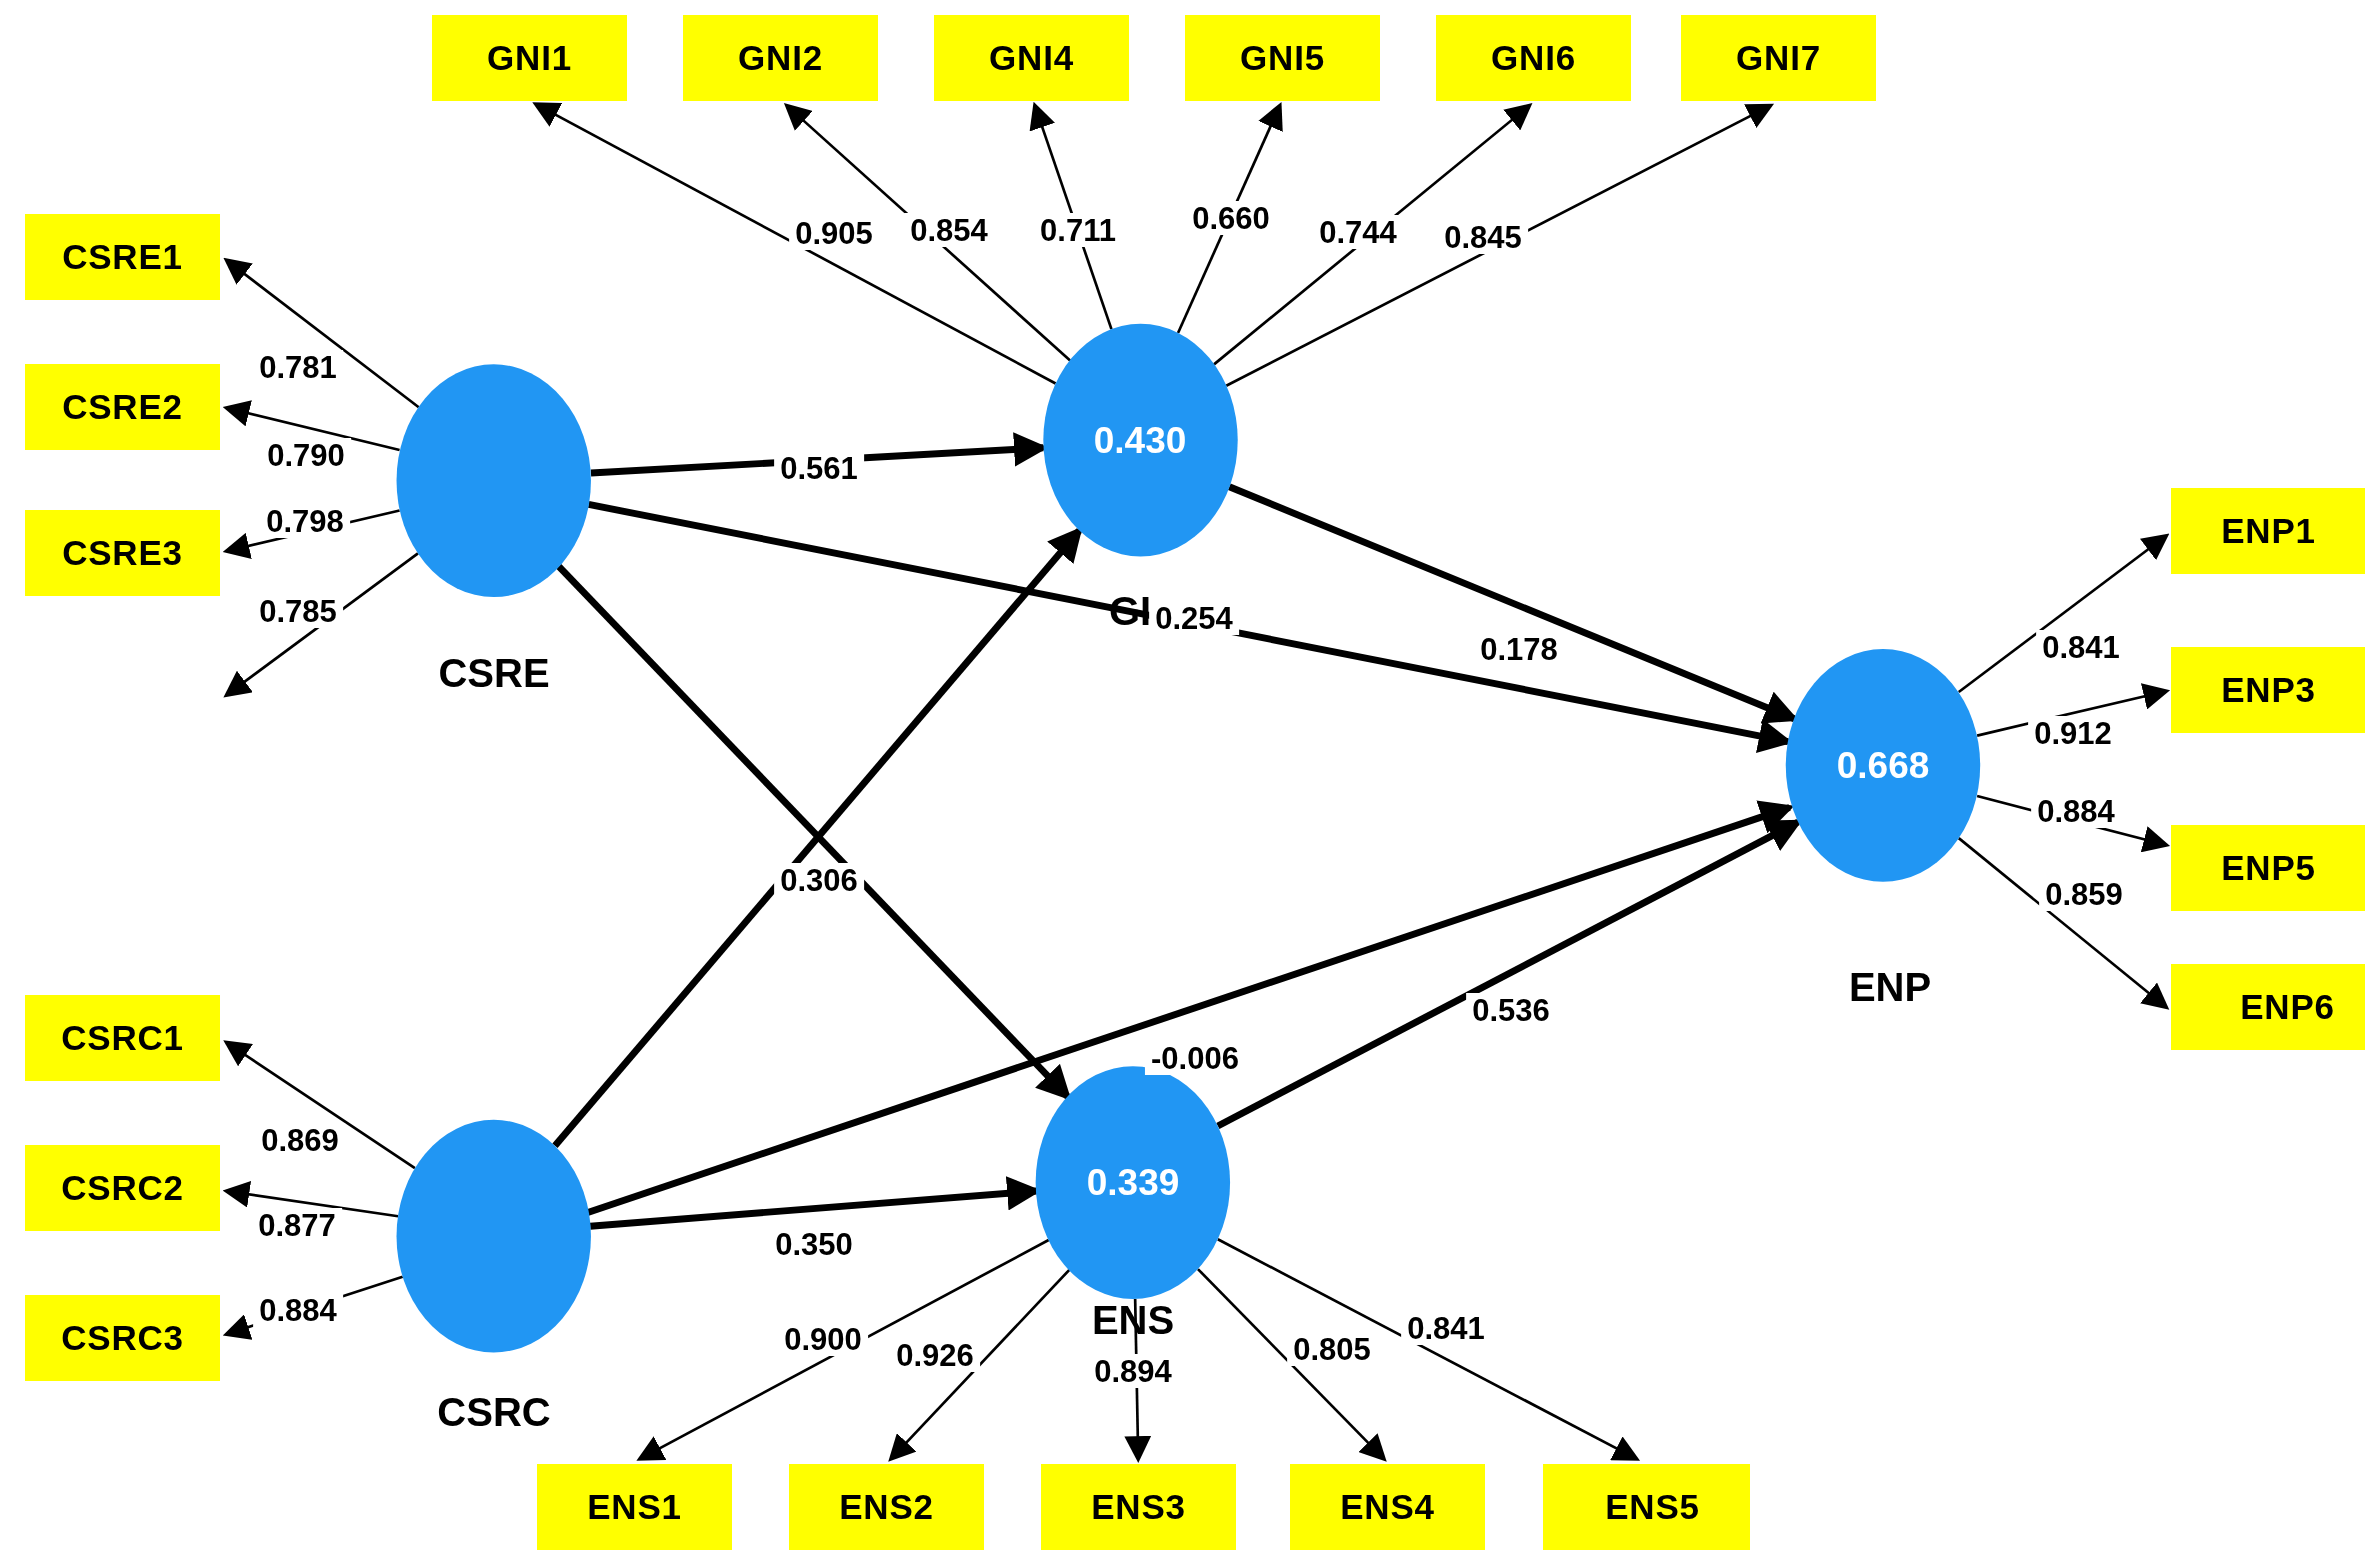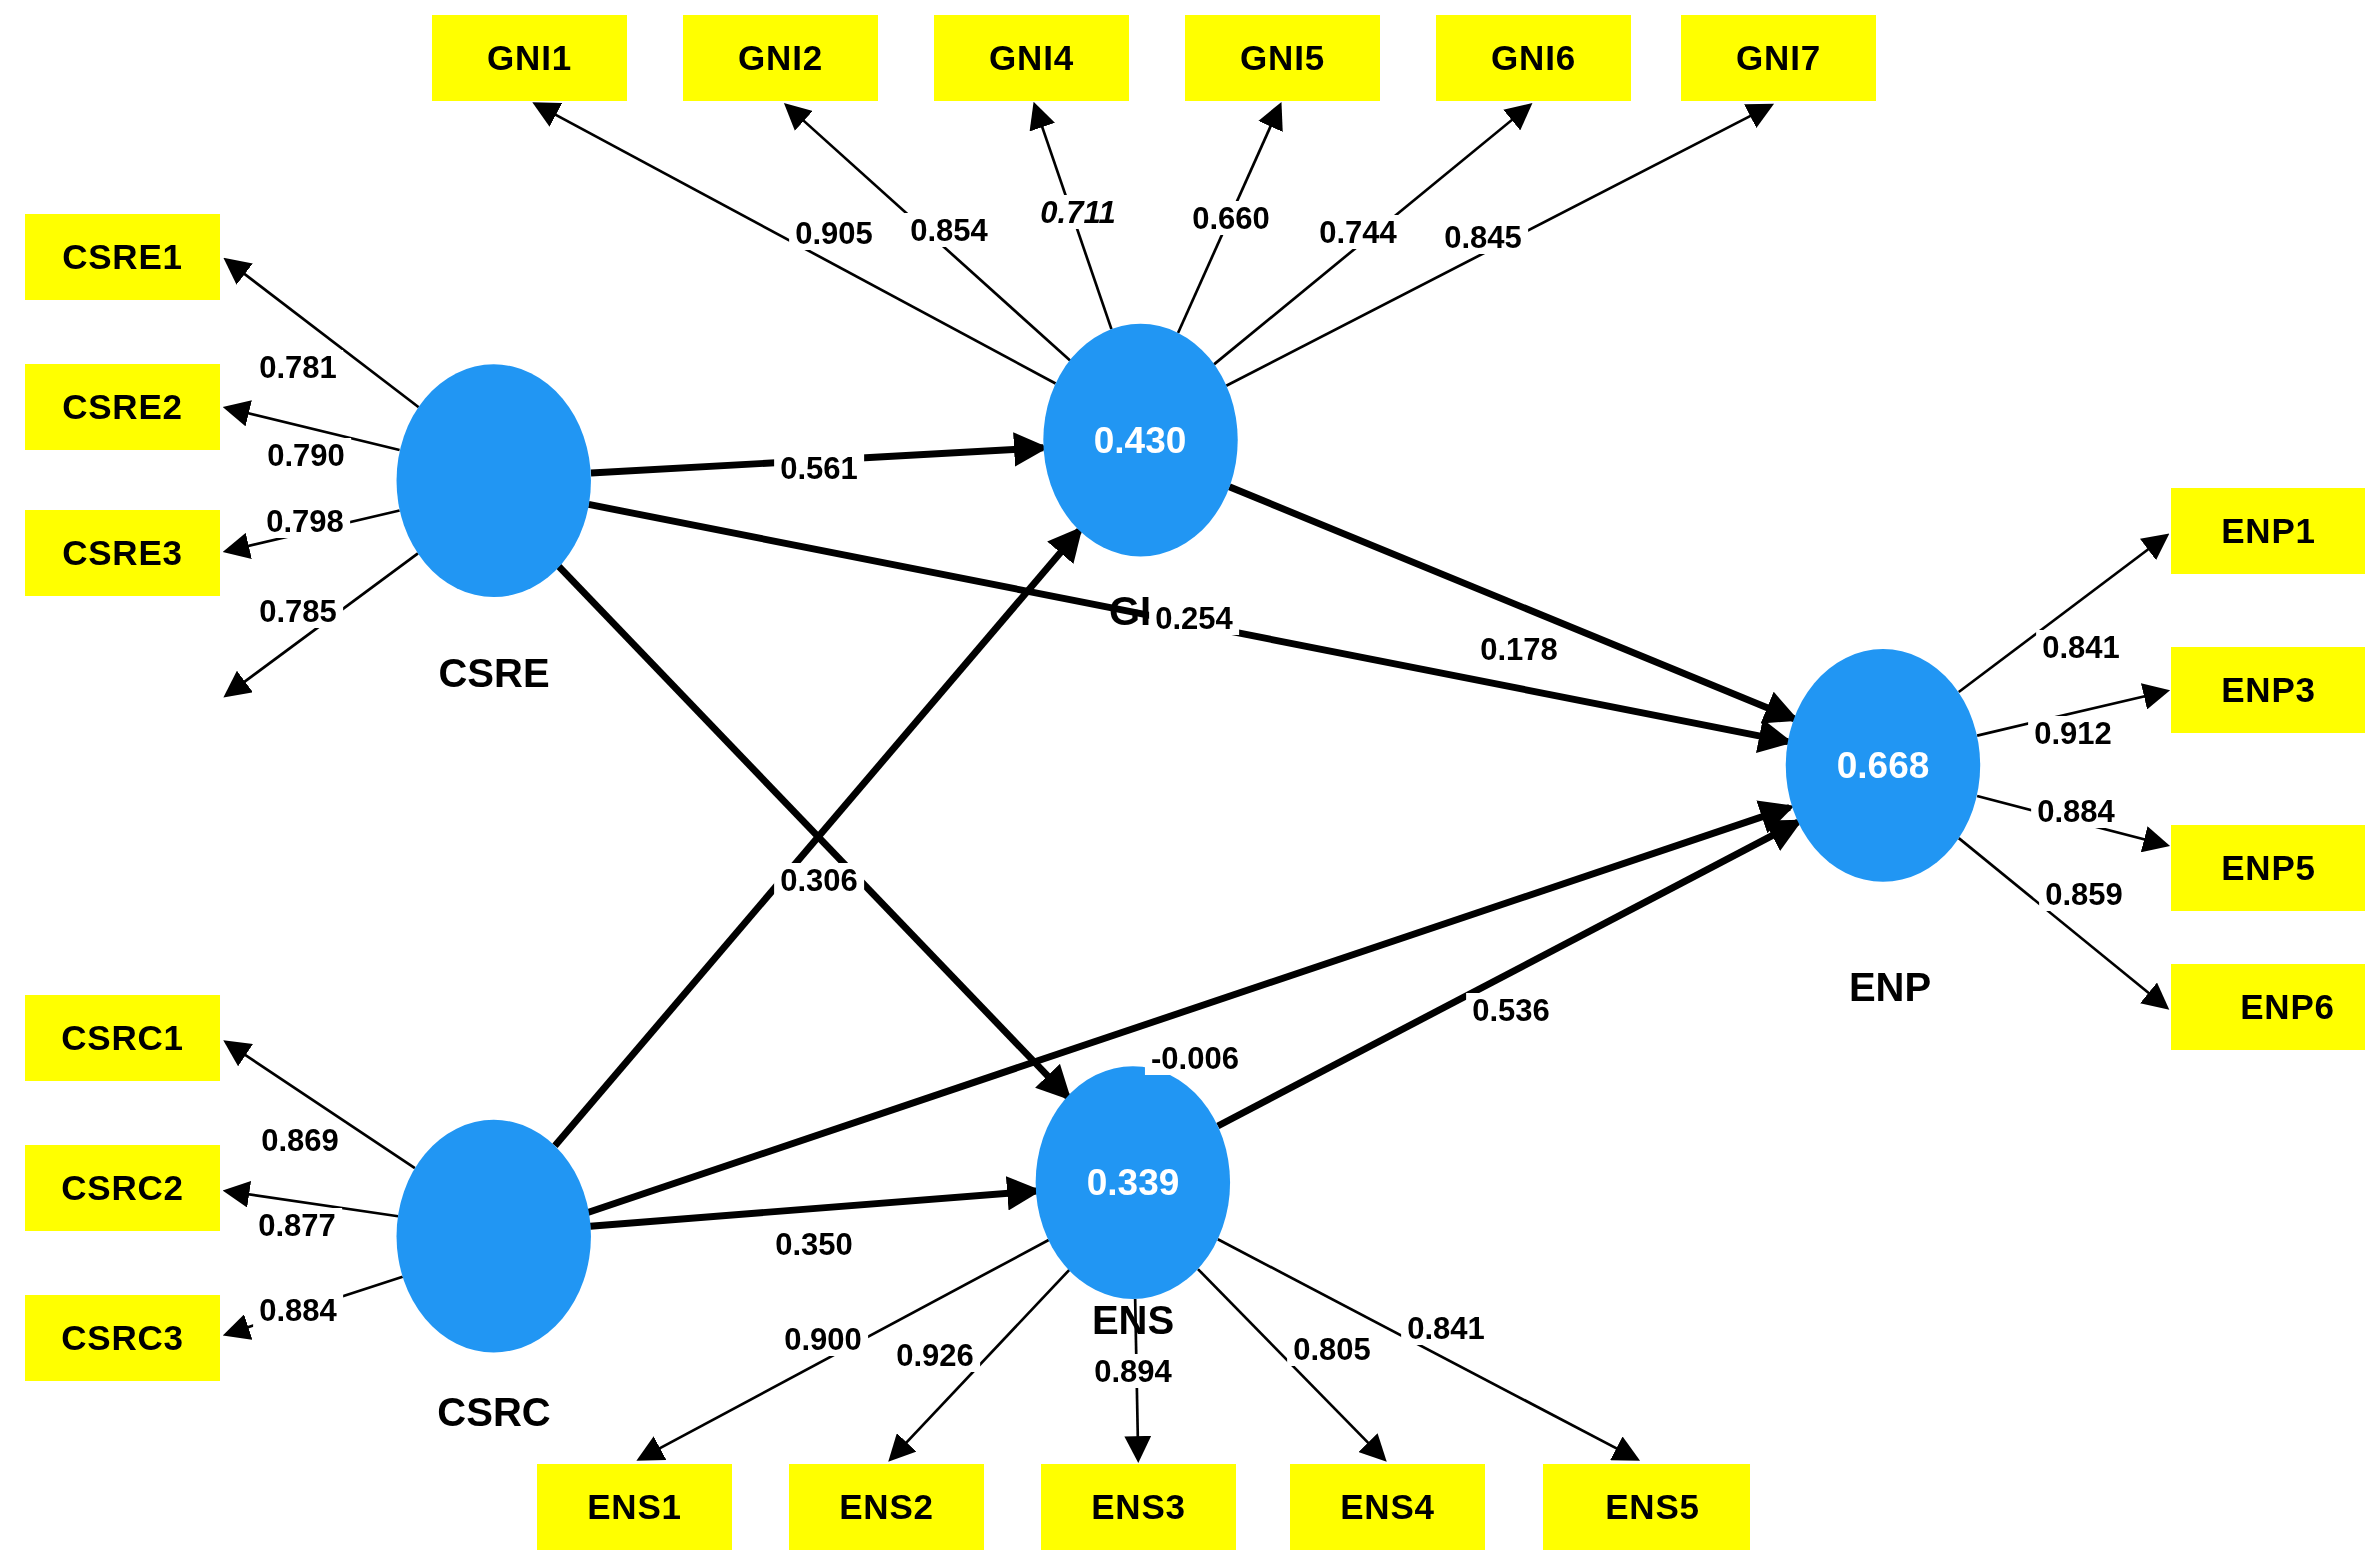--- a/index.html
+++ b/index.html
@@ -159,21 +159,21 @@
   <div class="r2" style="left:1883px; top:765px;">0.668</div>
 
   <div class="latent-name" style="left:494px;  top:673px;">CSRE</div>
   <div class="latent-name" style="left:494px;  top:1412px;">CSRC</div>
   <div class="latent-name" style="left:1130px; top:611px;">GI</div>
   <div class="latent-name" style="left:1133px; top:1320px;">ENS</div>
   <div class="latent-name" style="left:1890px; top:987px;">ENP</div>
 
   <div class="lbl" style="left:834px; top:233px;">0.905</div>
   <div class="lbl" style="left:949px; top:230px;">0.854</div>
-  <div class="lbl" style="left:1078px; top:212px;font-style:italic;">0.711</div>
+  <div class="lbl" style="left:1078px; top:230px;">0.711</div>
   <div class="lbl" style="left:1231px; top:218px;">0.660</div>
   <div class="lbl" style="left:1358px; top:232px;">0.744</div>
   <div class="lbl" style="left:1483px; top:237px;">0.845</div>
 
   <div class="lbl" style="left:298px; top:367px;">0.781</div>
   <div class="lbl" style="left:306px; top:455px;">0.790</div>
   <div class="lbl" style="left:305px; top:521px;">0.798</div>
   <div class="lbl" style="left:298px; top:611px;">0.785</div>
 
   <div class="lbl" style="left:300px; top:1140px;">0.869</div>

